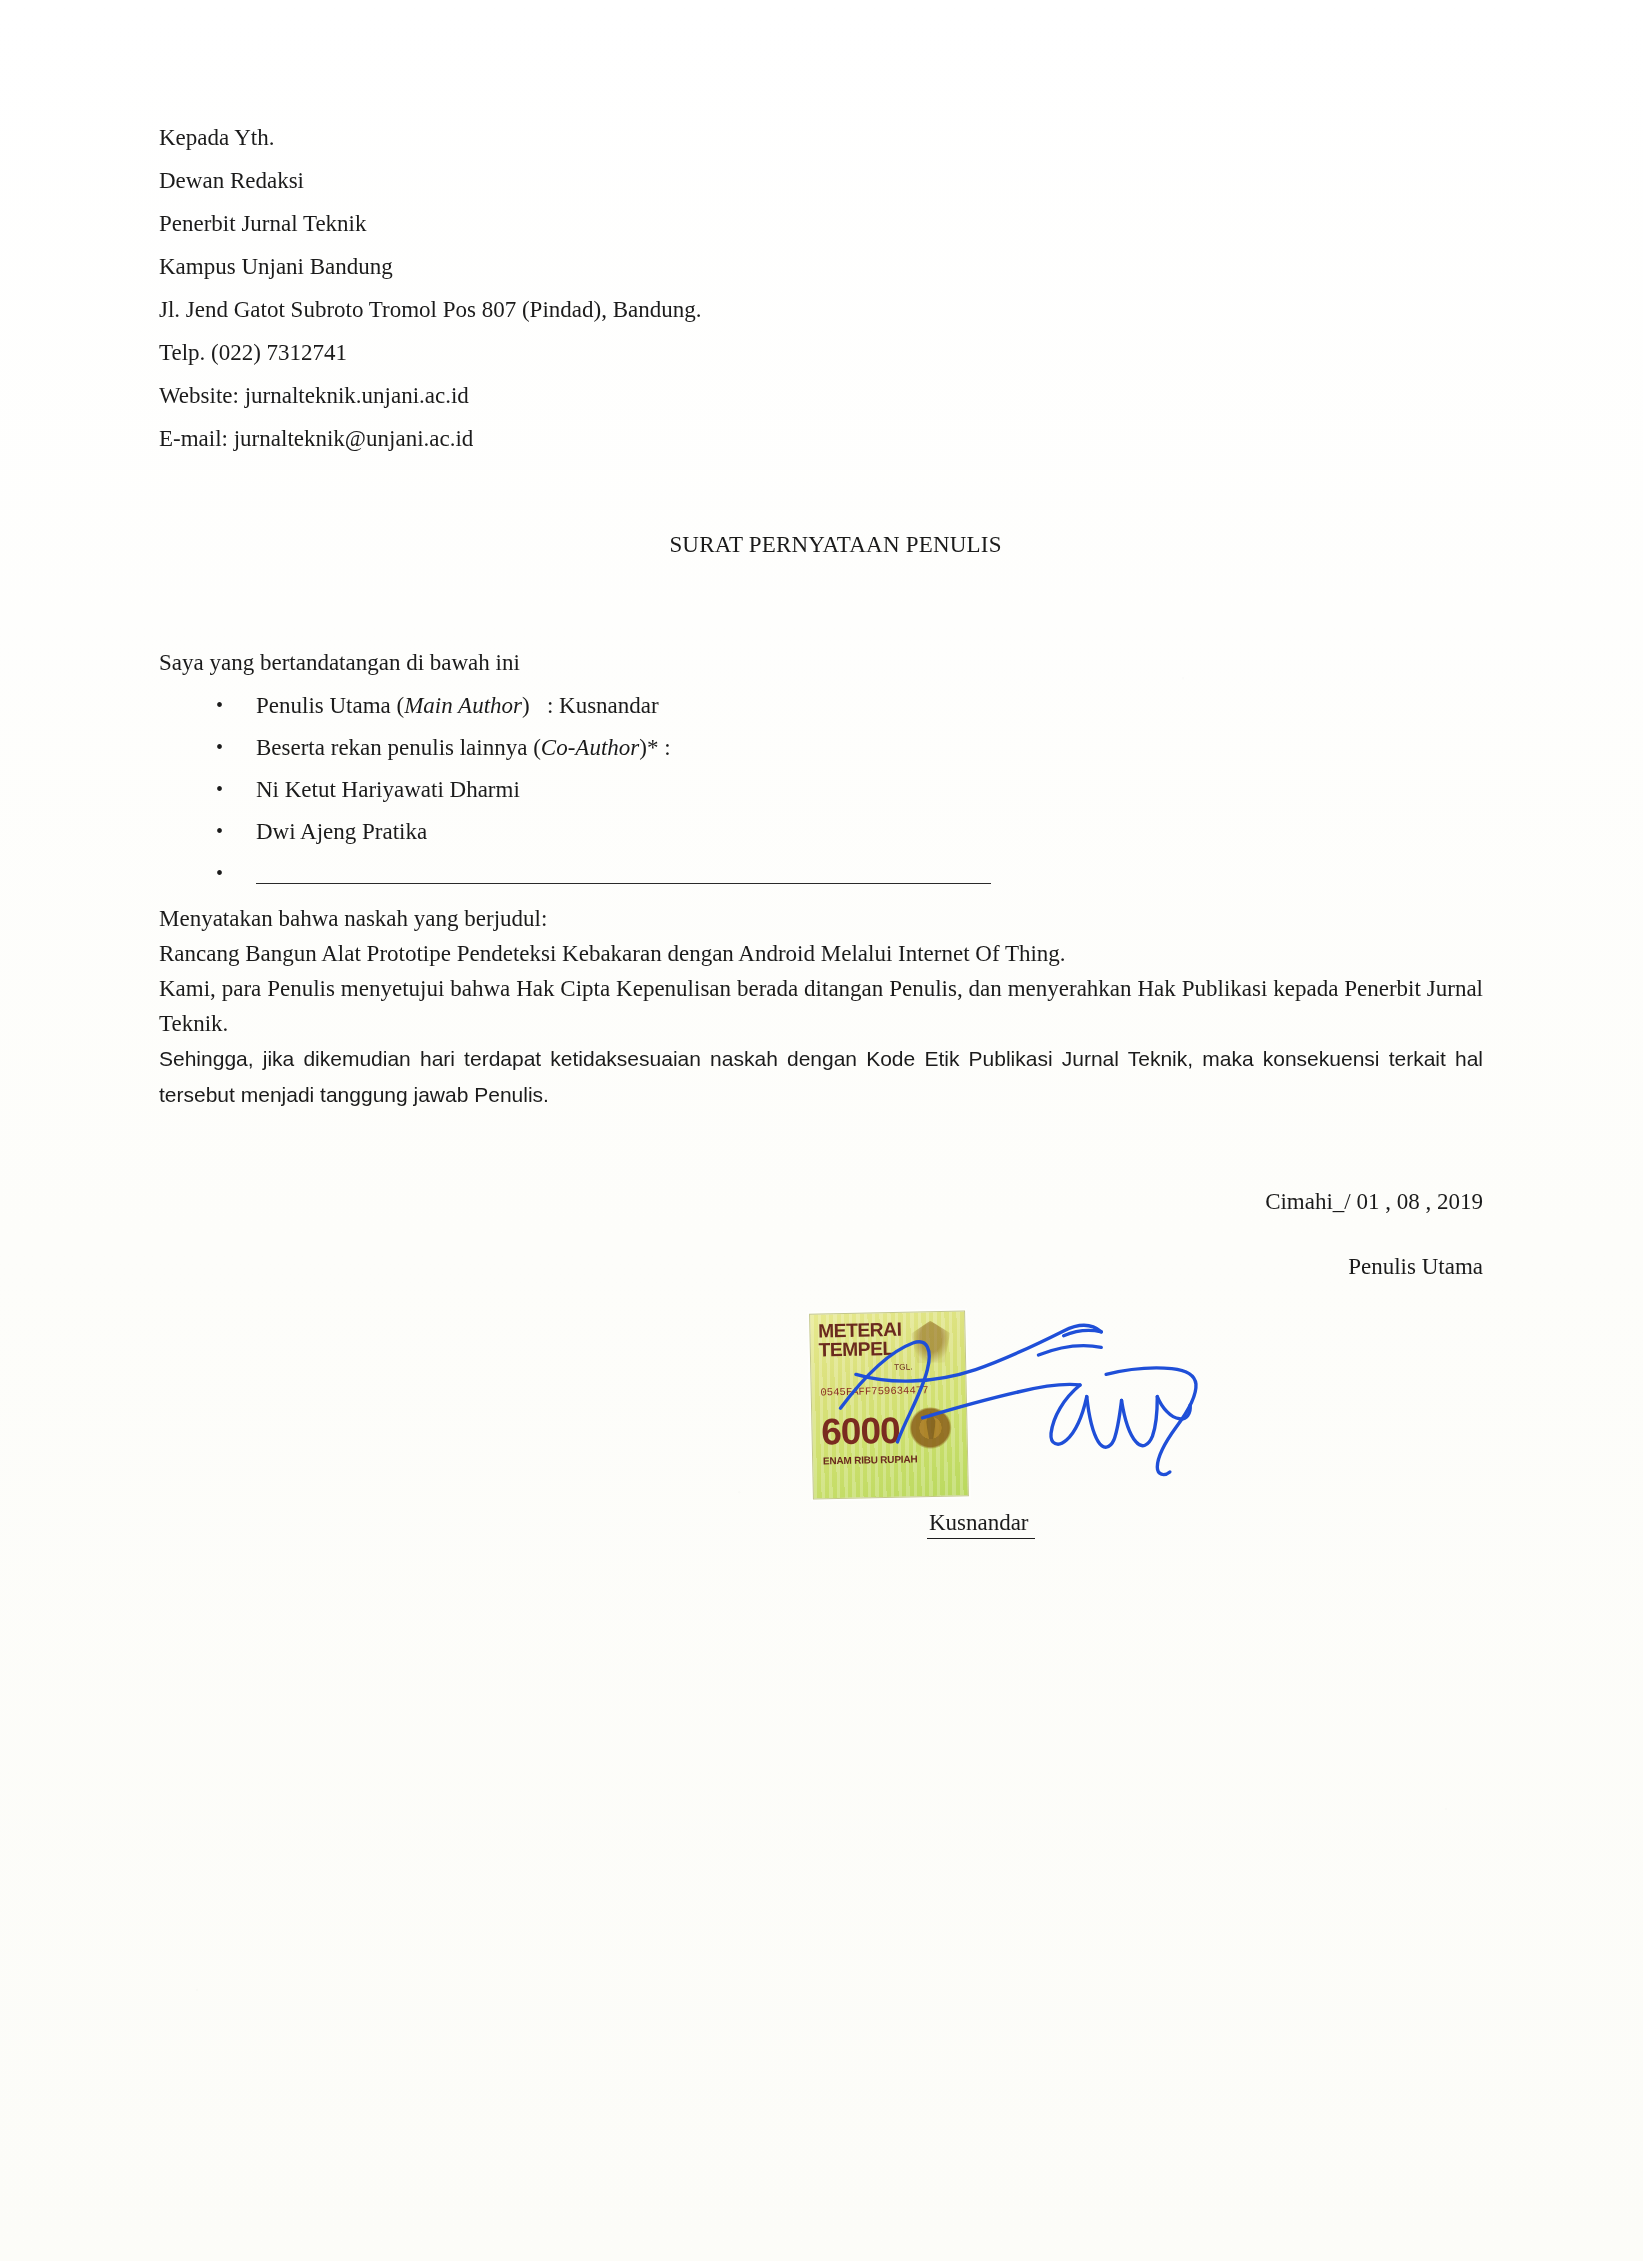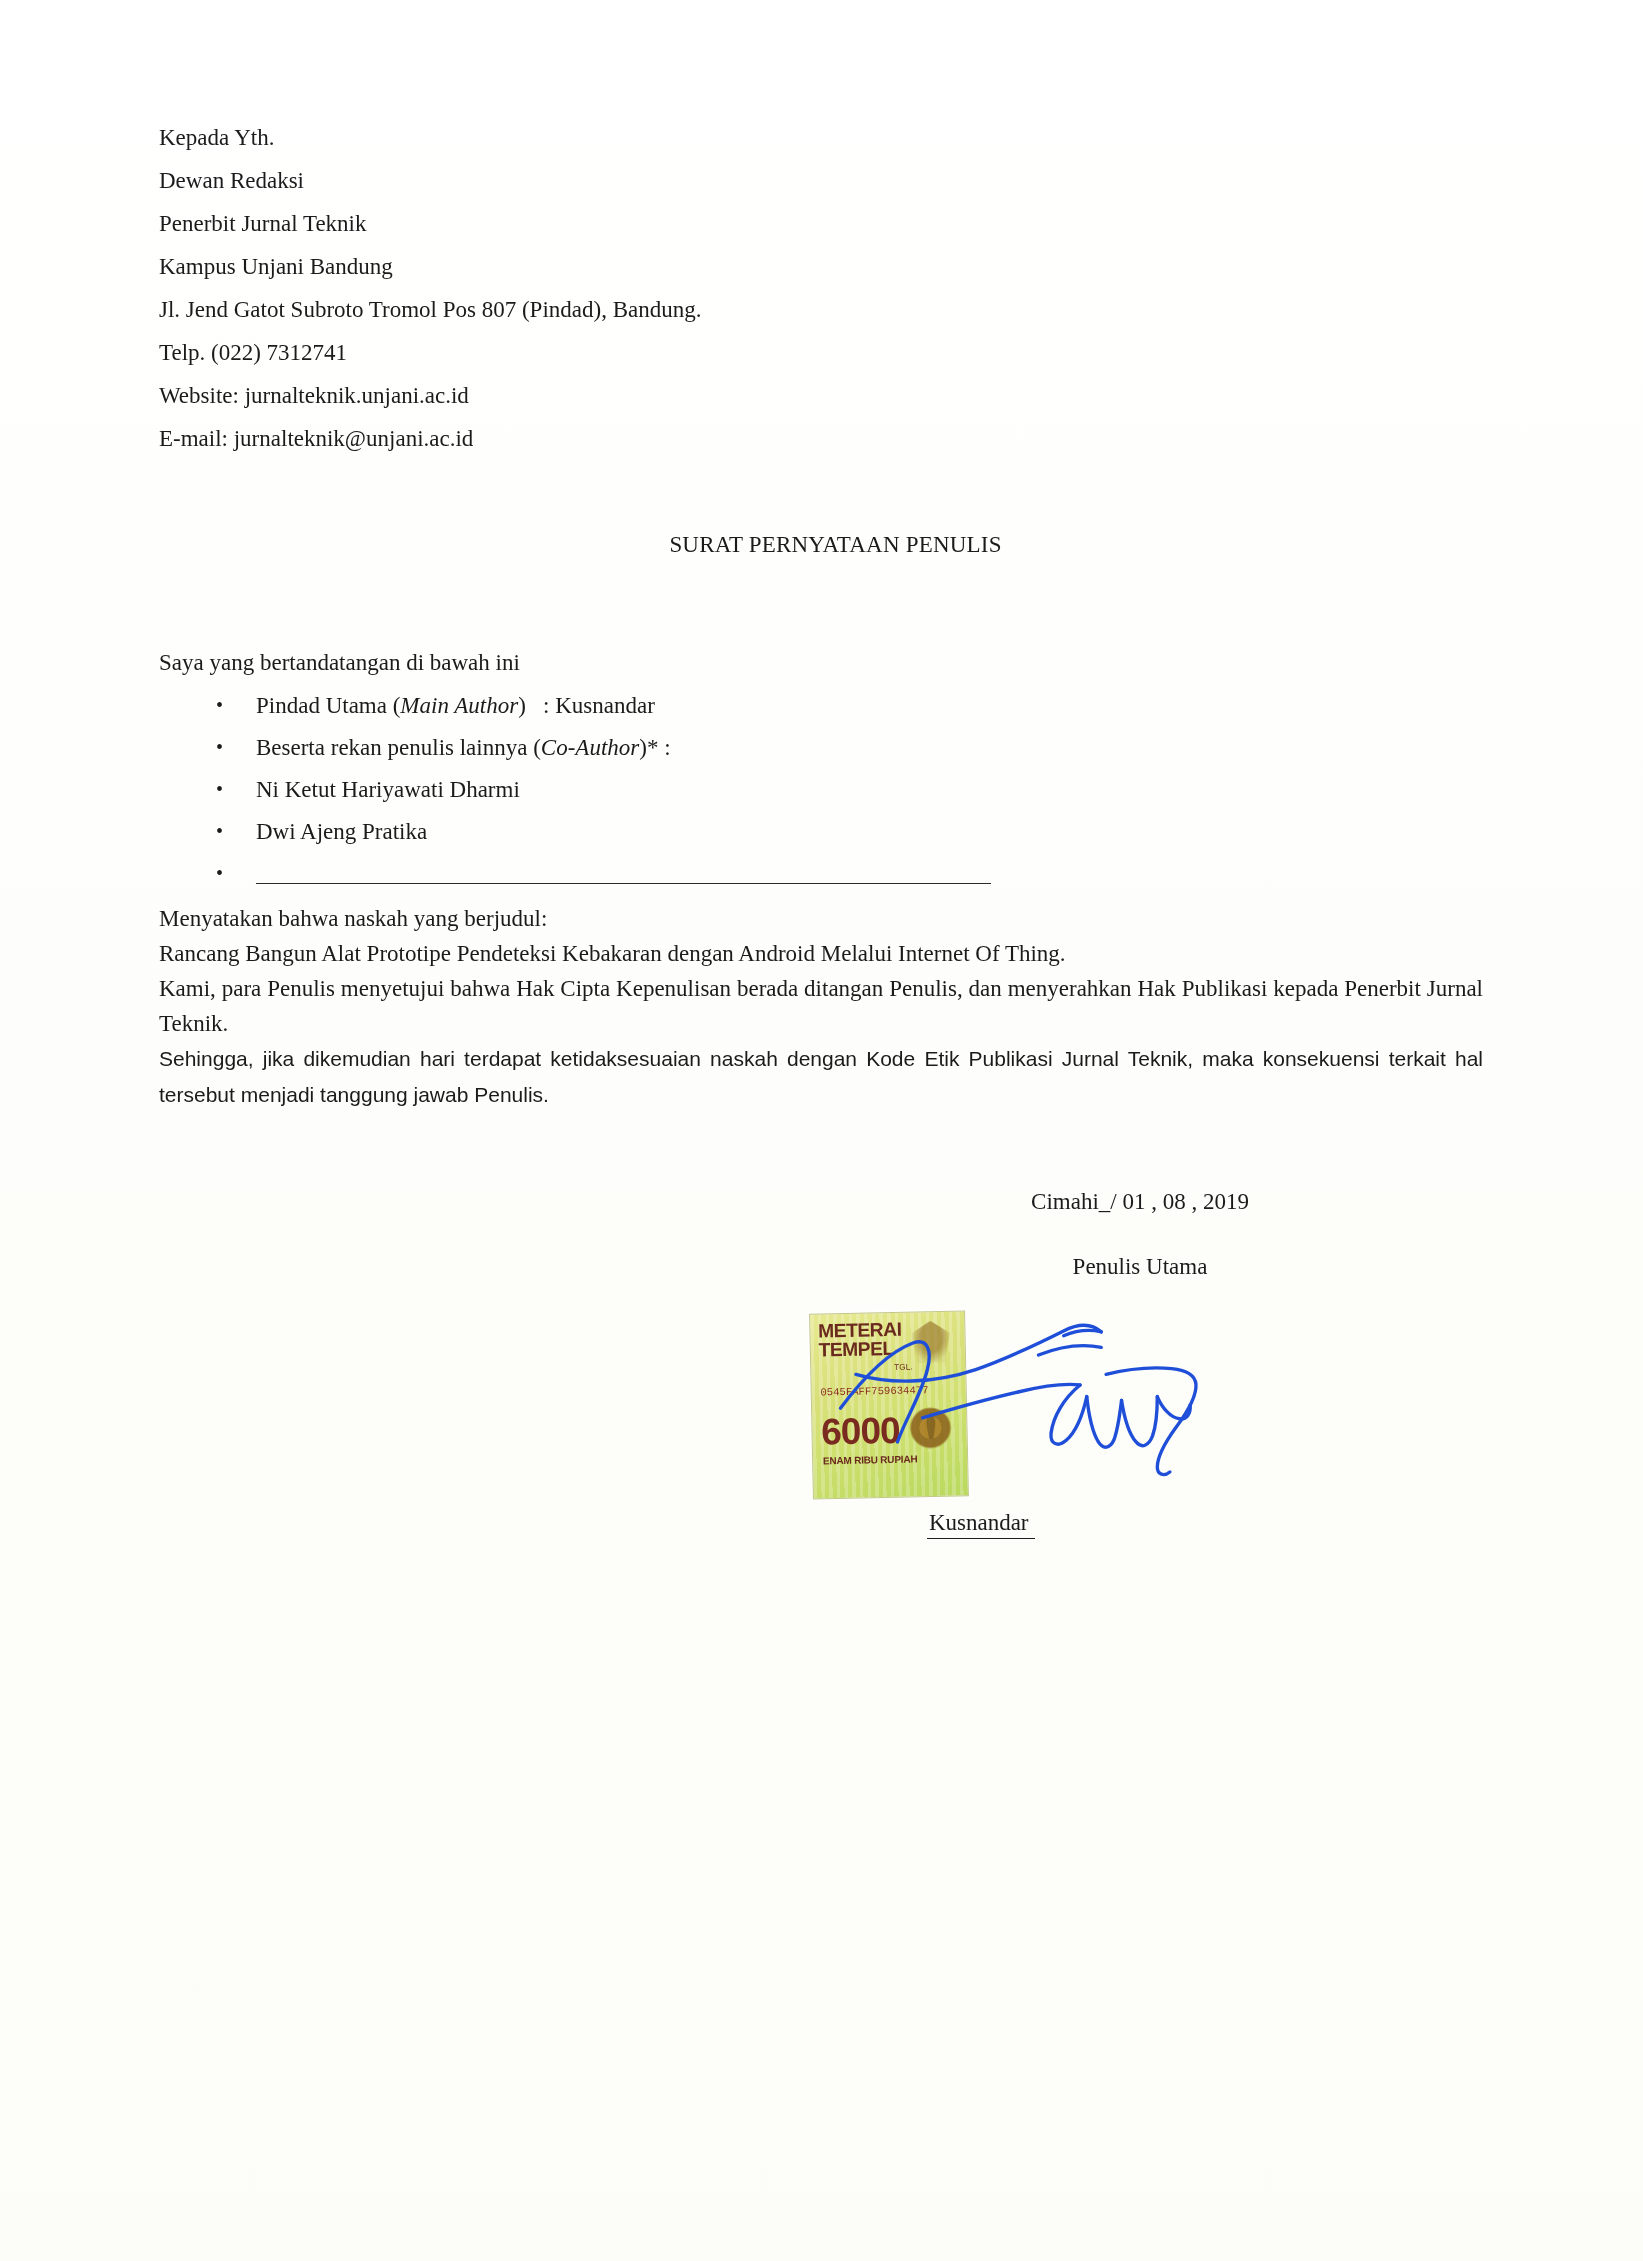--- a/index.html
+++ b/index.html
@@ -102,21 +102,21 @@
   .para.gap { margin-top: 39px; }
 
   .sans {
     font-family: "Liberation Sans", sans-serif;
     font-size: 21px;
     line-height: 36px;
   }
 
   .sign-block {
     margin-top: 72px;
-    text-align: center;
+    text-align: right;
     padding-left: 638px;
   }
   .sign-block .place-date {
     font-size: 23px;
     line-height: 33px;
     white-space: nowrap;
   }
   .sign-block .role {
     font-size: 23px;
     line-height: 33px;
@@ -270,21 +270,21 @@
       <div class="addr-line">Website: jurnalteknik.unjani.ac.id</div>
       <div class="addr-line">E-mail: jurnalteknik@unjani.ac.id</div>
     </div>
 
     <div class="doc-title">SURAT PERNYATAAN PENULIS</div>
 
     <div class="intro">Saya yang bertandatangan di bawah ini</div>
 
     <ul class="authors">
       <li>
-        <span>Pindad Utama (</span><span class="ital">Main Author</span><span>)</span>&nbsp;&nbsp;&nbsp;<span>: </span><span>Kusnandar</span>
+        <span>Penulis Utama (</span><span class="ital">Main Author</span><span>)</span>&nbsp;&nbsp;&nbsp;<span>: </span><span>Kusnandar</span>
       </li>
       <li>
         <span>Beserta rekan penulis lainnya (</span><span class="ital">Co-Author</span><span>)* :</span>
       </li>
       <li>
         <span>Ni Ketut Hariyawati Dharmi</span>
       </li>
       <li>
         <span>Dwi Ajeng Pratika</span>
       </li>

